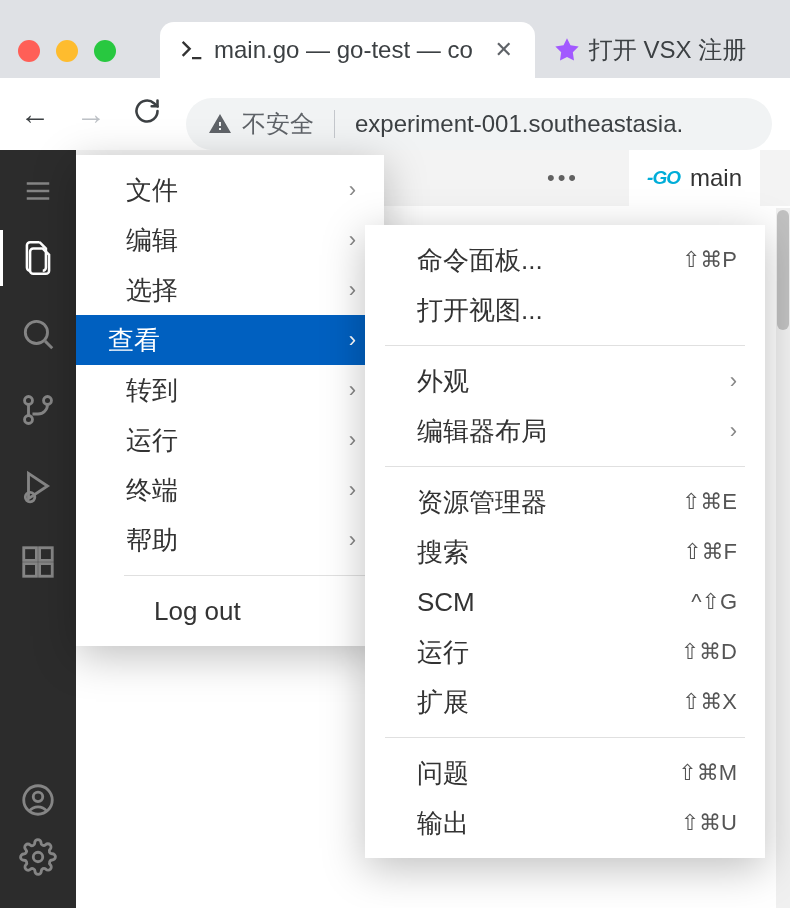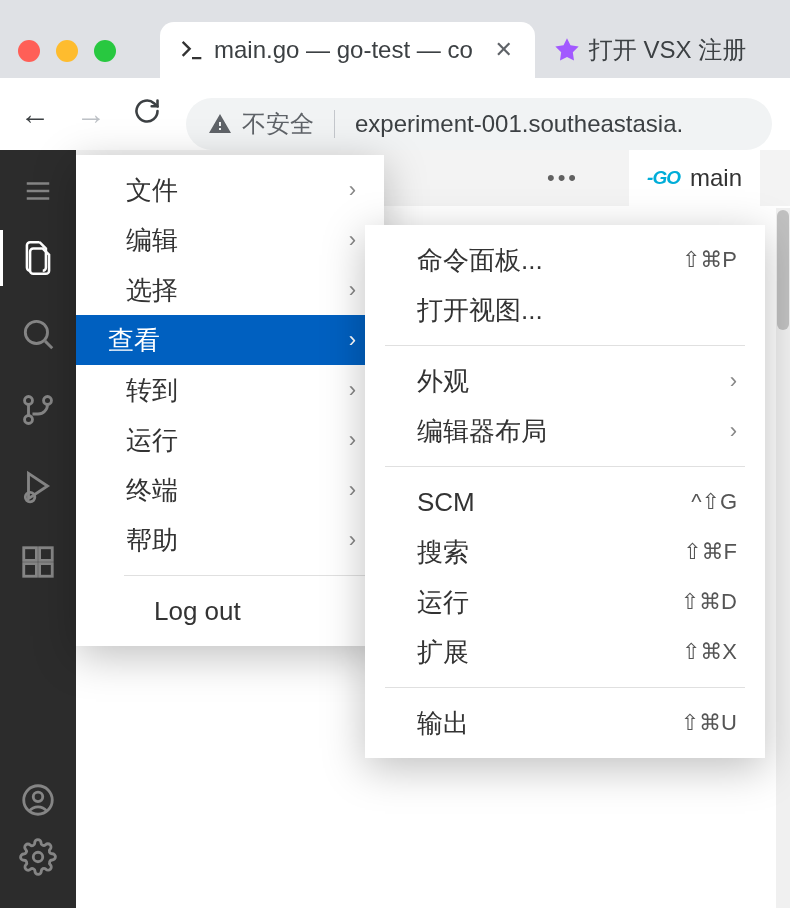--- a/index.html
+++ b/index.html
@@ -477,33 +477,41 @@
   <div class="menu-item">
     <span>外观</span>
     <span class="chevron">›</span>
   </div>
   <div class="menu-item">
     <span>编辑器布局</span>
     <span class="chevron">›</span>
   </div>
   <div class="menu-sep"></div>
   <div class="menu-item">
+    <span>资源管理器</span>
+    <span class="shortcut">⇧⌘E</span>
+  </div>
+  <div class="menu-item">
+    <span>搜索</span>
+    <span class="shortcut">⇧⌘F</span>
+  </div>
+  <div class="menu-item">
     <span>SCM</span>
     <span class="shortcut">^⇧G</span>
   </div>
   <div class="menu-item">
-    <span>搜索</span>
-    <span class="shortcut">⇧⌘F</span>
-  </div>
-  <div class="menu-item">
     <span>运行</span>
     <span class="shortcut">⇧⌘D</span>
   </div>
   <div class="menu-item">
     <span>扩展</span>
     <span class="shortcut">⇧⌘X</span>
   </div>
   <div class="menu-sep"></div>
   <div class="menu-item">
+    <span>问题</span>
+    <span class="shortcut">⇧⌘M</span>
+  </div>
+  <div class="menu-item">
     <span>输出</span>
     <span class="shortcut">⇧⌘U</span>
   </div>
 </div>
 
 </body></html>

